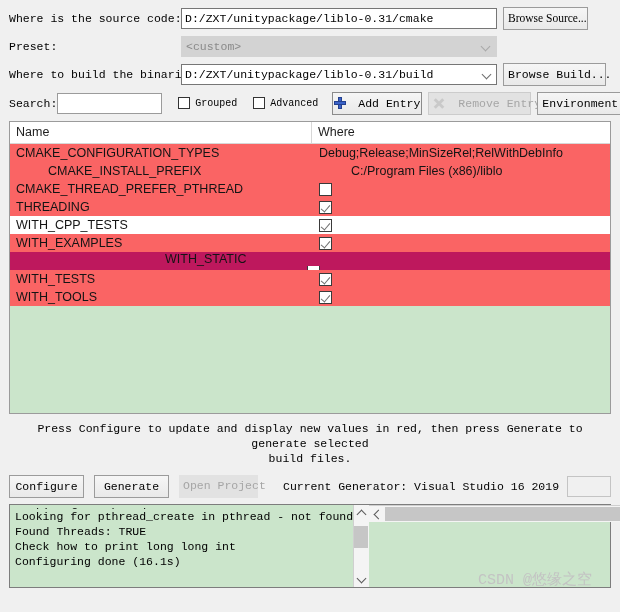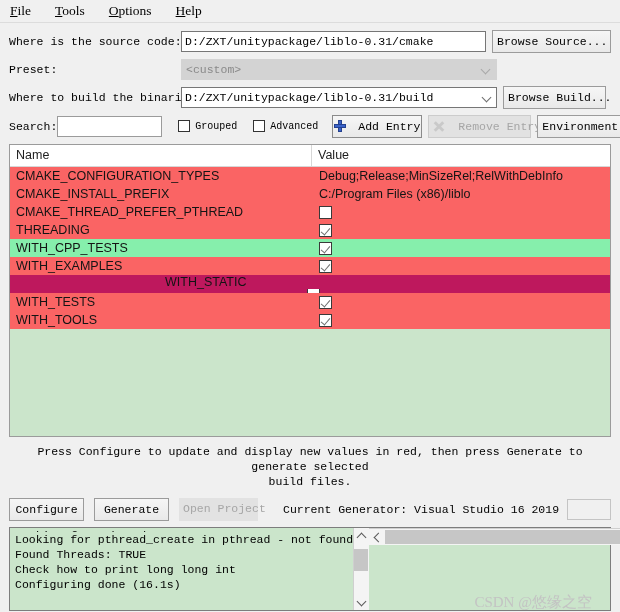--- a/index.html
+++ b/index.html
@@ -121,21 +121,21 @@
     font-size: 11.5px;
     height: 23px;
     line-height: 21px;
     text-align: center;
     color: #000;
     white-space: nowrap;
     cursor: default;
     padding: 0 4px;
   }
   .btn.disabled { color: #a6a6a6; background: #e2e2e2; border-color: #cccccc; }
-  .btn-browse-src { width: 119px; margin-left: 6px; }
+  .btn-browse-src { width: 85px; margin-left: 6px; font-family: Liberation Serif, serif; }
   .btn-browse-bin { width: 103px; margin-left: 6px; }
 
   
   .search-row {
     display: flex;
     align-items: center;
     height: 24px;
     margin-bottom: 6px;
   }
   .lbl-search {
@@ -399,38 +399,32 @@
   .hthumb {
     height: 14px;
     width: 292px;
     background: #c6c6c6;
   }
 
   .watermark {
     position: absolute;
     right: 18px;
     bottom: -2px;
-    font-family: Liberation Serif, serif;
+    font-family: Liberation Mono, monospace;
     font-size: 15px;
     color: #c3c3c3;
     white-space: nowrap;
     pointer-events: none;
   }
 </style>
 </head>
 <body>
 
 <div id="app">
 
-  <div class="menubar">
-    <div class="menu-item"><span class="mnem">F</span><span>ile</span></div>
-    <div class="menu-item"><span class="mnem">T</span><span>ools</span></div>
-    <div class="menu-item"><span class="mnem">O</span><span>ptions</span></div>
-    <div class="menu-item"><span class="mnem">H</span><span>elp</span></div>
-  </div>
 
   <div class="form">
 
     <div class="form-row">
       <div class="form-label lbl-src">Where is the source code:</div>
       <div class="txtfield field-src">D:/ZXT/unitypackage/liblo-0.31/cmake</div>
       <div class="btn btn-browse-src">Browse Source...</div>
     </div>
 
     <div class="form-row">
@@ -469,44 +463,44 @@
         <span class="x-icon"></span>
         <span>Remove Entry</span>
       </div>
       <div class="btn btn-env">Environment...</div>
     </div>
   </div>
 
   <div class="table-wrap">
     <div class="thead">
       <div class="th th-name">Name</div>
-      <div class="th th-value">Value</div>
+      <div class="th th-value">Where</div>
     </div>
     <div class="rows" id="table-rows">
         <div class="trow" style="background: rgb(250, 100, 100);">
           <div class="td-name">CMAKE_CONFIGURATION_TYPES</div>
           <div class="td-value">Debug;Release;MinSizeRel;RelWithDebInfo</div>
         </div>
-        <div class="trow" style="background: rgb(250, 100, 100);">
+        <div class="trow" style="background: rgb(250, 100, 100); padding-left: 32px;">
           <div class="td-name">CMAKE_INSTALL_PREFIX</div>
           <div class="td-value">C:/Program Files (x86)/liblo</div>
         </div>
         <div class="trow" style="background: rgb(250, 100, 100);">
           <div class="td-name">CMAKE_THREAD_PREFER_PTHREAD</div>
           <div class="td-value">
             <span class="cell-check"></span>
           </div>
         </div>
         <div class="trow" style="background: rgb(250, 100, 100);">
           <div class="td-name">THREADING</div>
           <div class="td-value">
             <span class="cell-check on"></span>
           </div>
         </div>
-        <div class="trow" style="background: #86efac;">
+        <div class="trow" style="background: #ffffff;">
           <div class="td-name">WITH_CPP_TESTS</div>
           <div class="td-value">
             <span class="cell-check on"></span>
           </div>
         </div>
         <div class="trow" style="background: rgb(250, 100, 100);">
           <div class="td-name">WITH_EXAMPLES</div>
           <div class="td-value">
             <span class="cell-check on"></span>
           </div>

